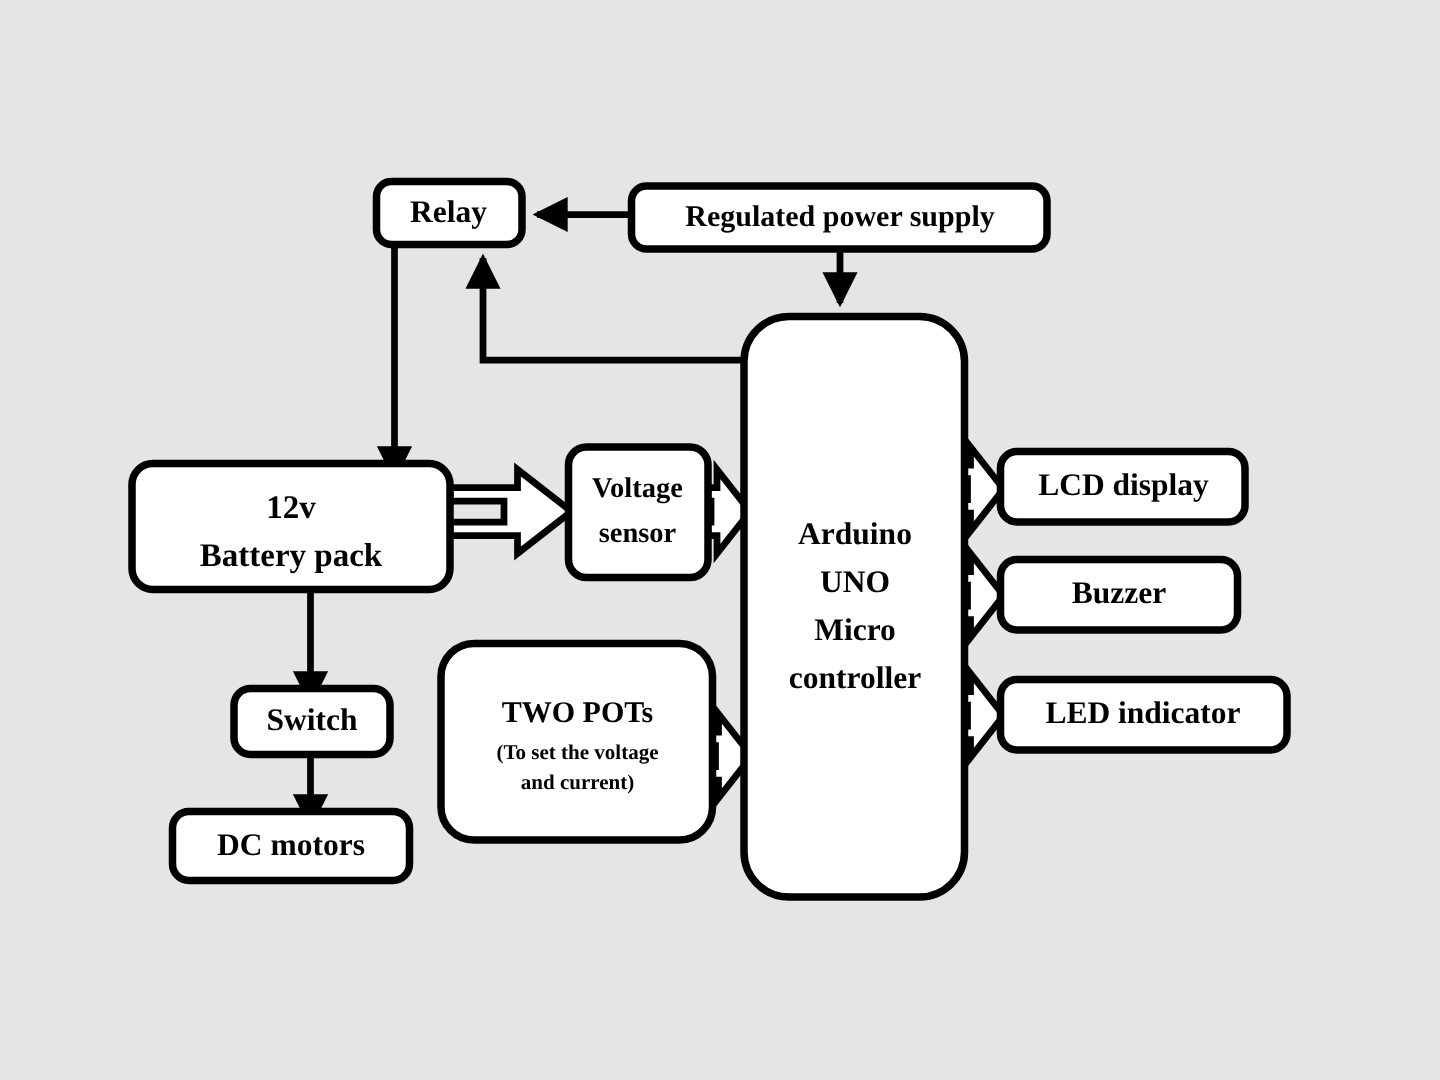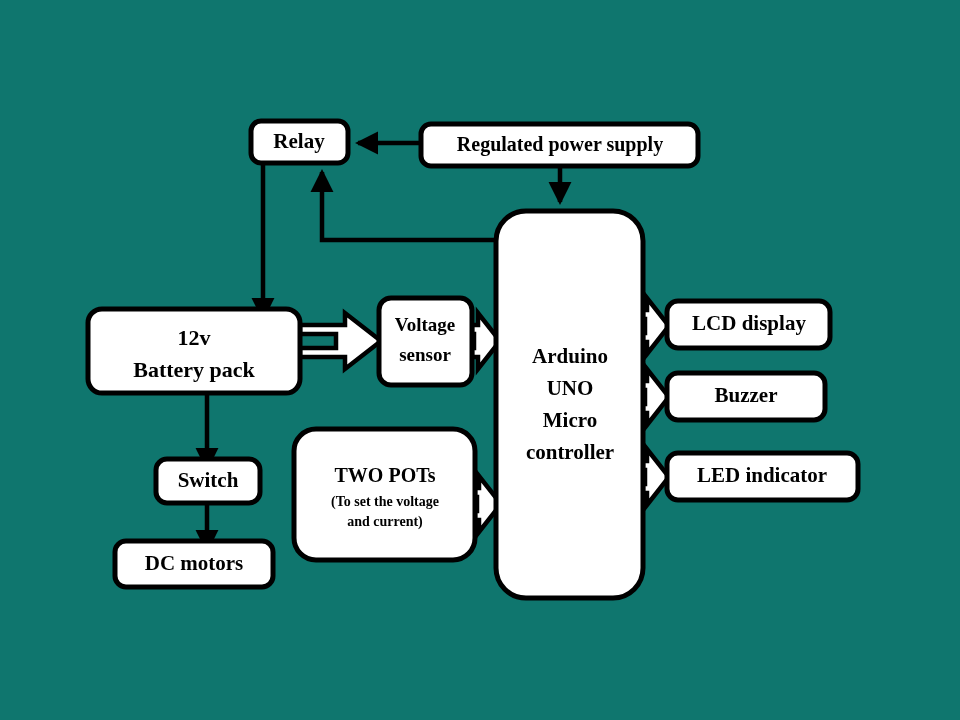--- a/index.html
+++ b/index.html
@@ -8,21 +8,21 @@
     padding: 0;
     background: #ffffff;
   }
   body {
     font-family: "Liberation Serif", "DejaVu Serif", serif;
   }
   #canvas {
     position: relative;
     width: 960px;
     height: 720px;
-    background: #0f766e;
+    background: #e5e5e5;
     overflow: hidden;
   }
   svg#diagram {
     position: absolute;
     left: 0;
     top: 0;
     width: 960px;
     height: 720px;
   }
   .node-box {

